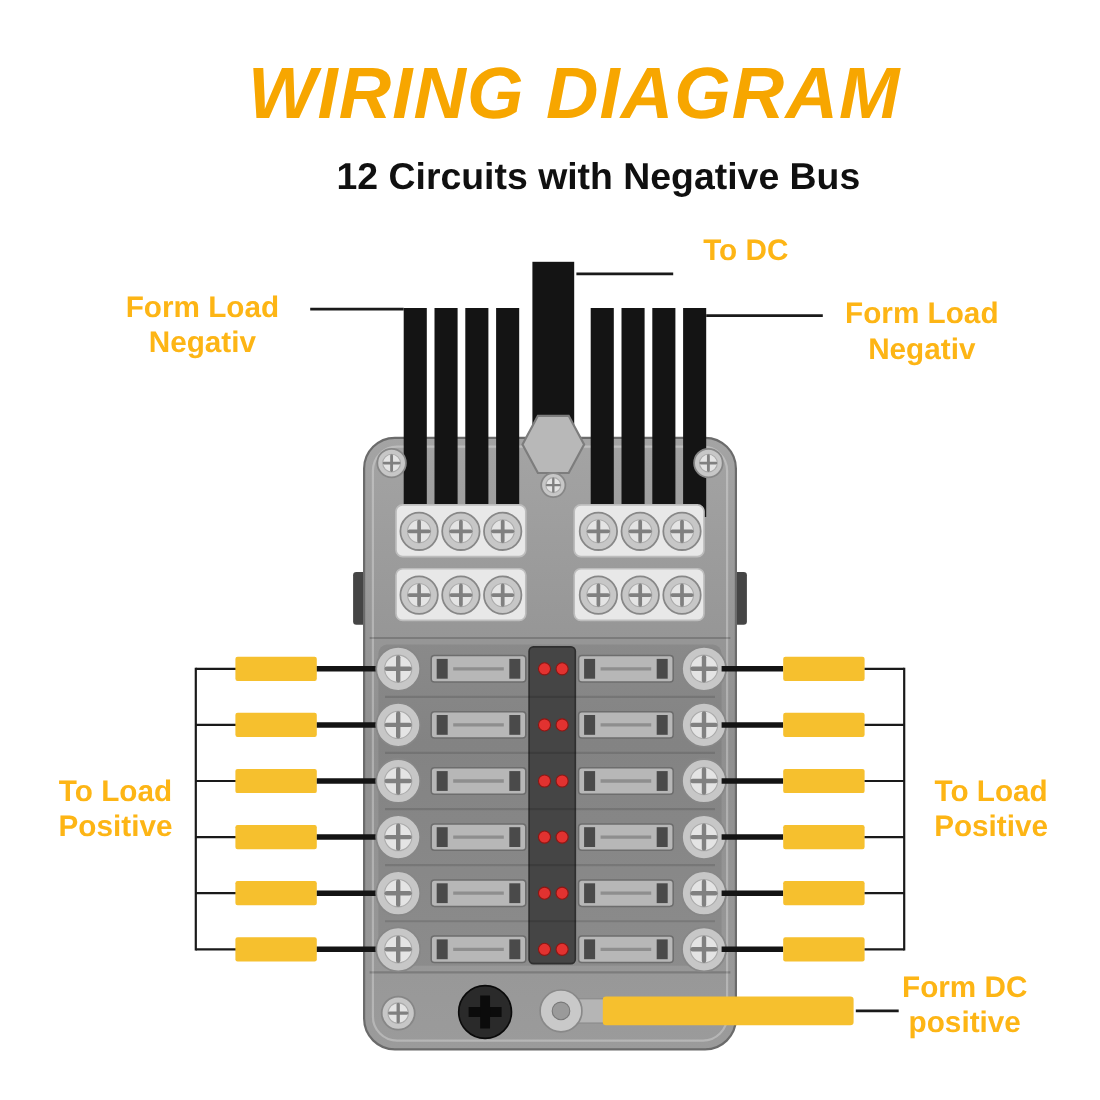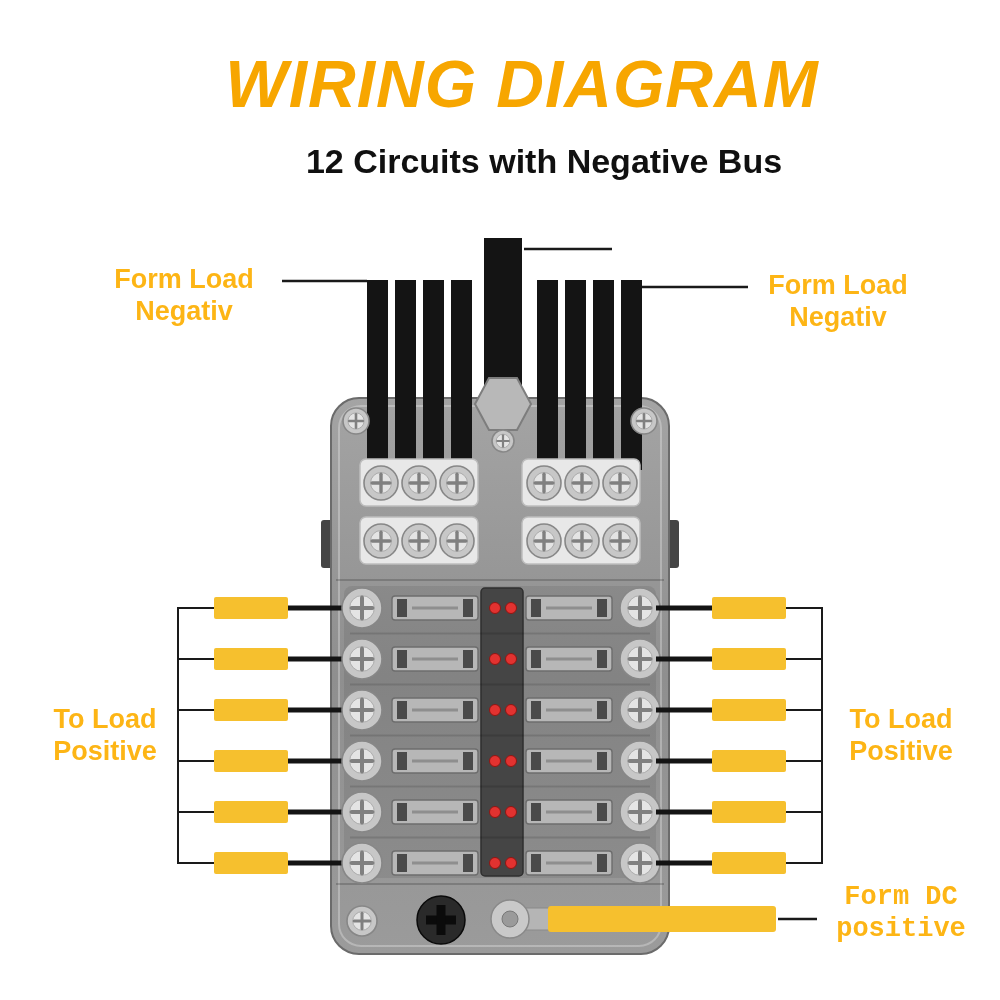--- a/index.html
+++ b/index.html
@@ -19,33 +19,34 @@
   }
   .lbl {
     position:absolute; color:var(--c-label,#fdb515); font-weight:700;
     font-size:27px; line-height:1.18; text-align:center;
   }
   #lbl-dc      { left:598px; top:212px; width:160px; }
   #lbl-fln-l   { left:86px;  top:264px; width:196px; }
   #lbl-fln-r   { left:740px; top:270px; width:196px; }
   #lbl-tlp-l   { left:36px;  top:704px; width:138px; }
   #lbl-tlp-r   { left:832px; top:704px; width:138px; }
-  #lbl-fdp     { left:813px; top:882px; width:176px;font-family:Liberation Mono, monospace; }
+  #lbl-fdp     { left:789px; top:882px; width:176px; }
 
   svg.diagram { position:absolute; left:0; top:0; }
 </style>
 </head>
 <body>
 
 <div class="stage">
 
   <div class="title">WIRING DIAGRAM</div>
   <div class="subtitle">12 Circuits with Negative Bus</div>
 
   <div class="lbl" id="lbl-dc">
+    <div>To DC</div>
   </div>
 
   <div class="lbl" id="lbl-fln-l">
     <div>Form Load</div>
     <div>Negativ</div>
   </div>
 
   <div class="lbl" id="lbl-fln-r">
     <div>Form Load</div>
     <div>Negativ</div>

